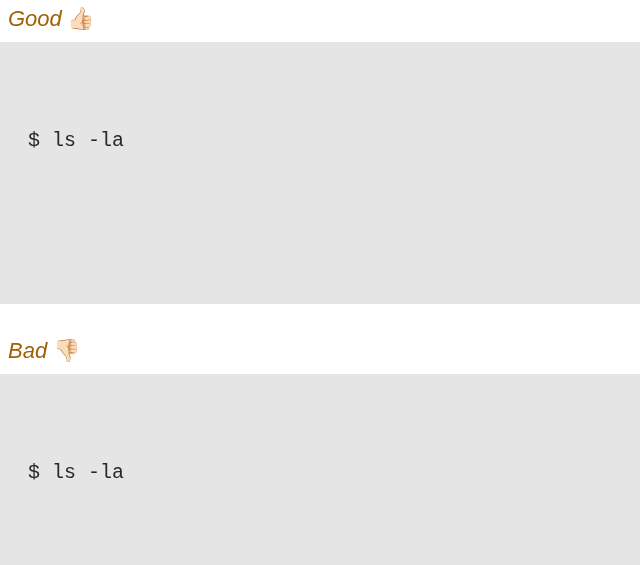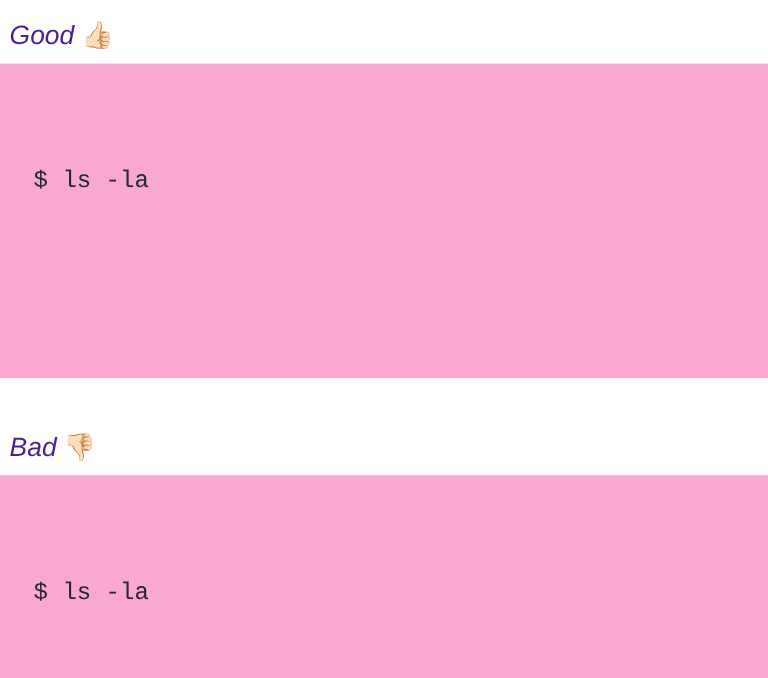--- a/index.html
+++ b/index.html
@@ -11,33 +11,33 @@
       font-family: -apple-system, BlinkMacSystemFont, "Segoe UI", Helvetica, Arial, sans-serif;
       background: #ffffff;
       width: 640px;
       padding: 0;
       color: #1a1a1a;
     }
     .section-label {
       font-style: italic;
       font-size: 22px;
       font-weight: 400;
-      color: #4c1d95;
-      padding: 17px 8px 10px 8px;
+      color: #a16207;
+      padding: 6px 8px 10px 8px;
       display: flex;
       align-items: center;
       gap: 6px;
     }
     .emoji-icon {
       font-style: normal;
       font-size: 22px;
       line-height: 1;
     }
     .code-block {
-      background: #f9a8d4;
+      background: #e5e5e5;
       padding: 24px 28px 28px 28px;
       font-family: "SFMono-Regular", Consolas, "Liberation Mono", Menlo, monospace;
       font-size: 20px;
       line-height: 1.5;
       color: #24292e;
       white-space: pre;
       overflow-x: auto;
     }
     .code-line {
       display: block;

